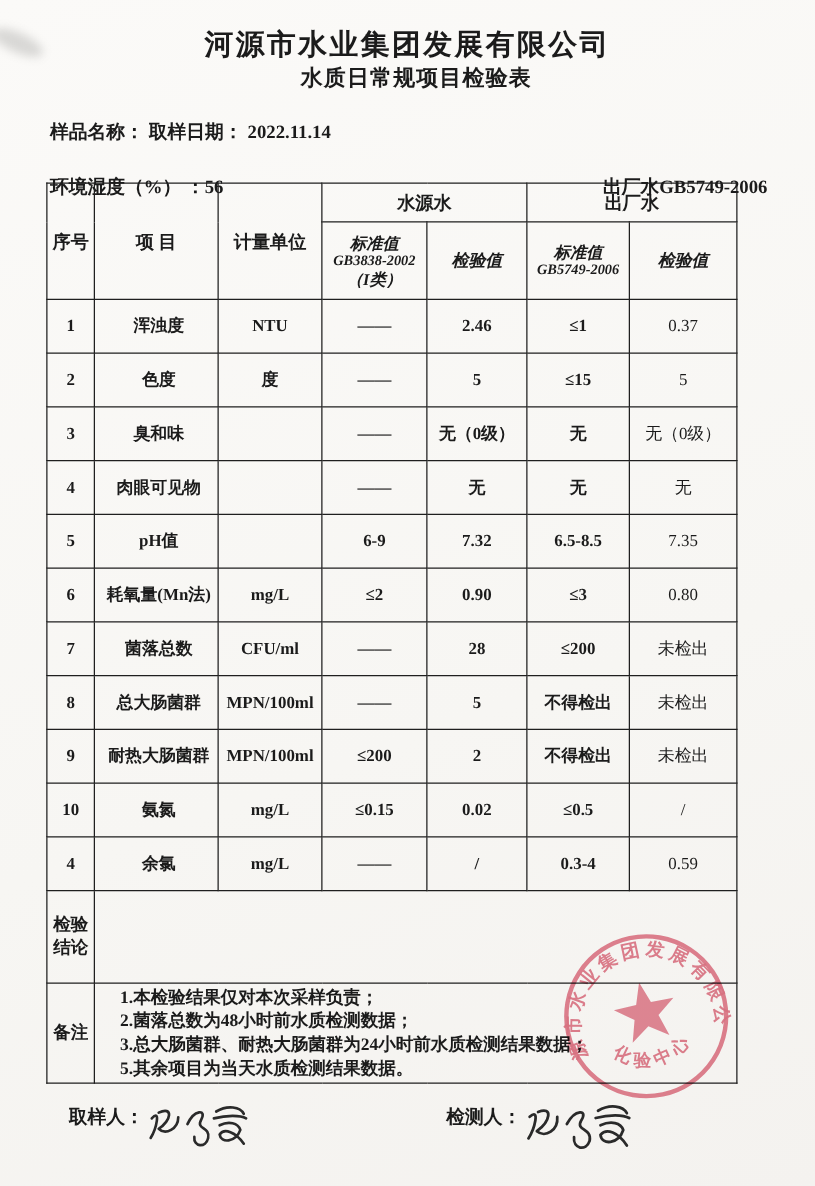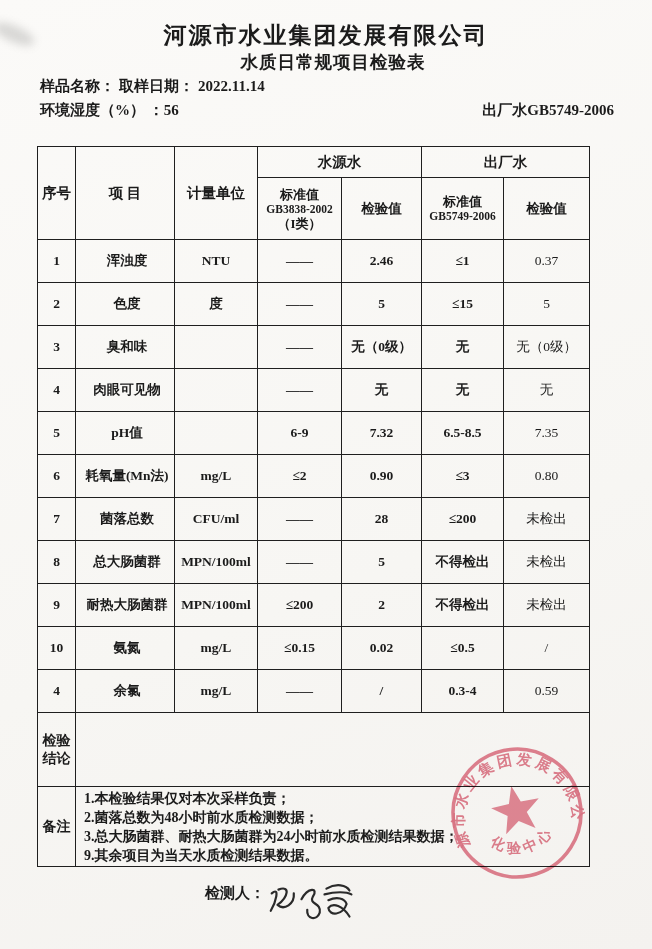--- a/index.html
+++ b/index.html
@@ -19,44 +19,44 @@
     font-size:23px;font-weight:700;letter-spacing:2px;
   }
   .form-title{
     position:absolute;top:50px;left:14px;right:0;text-align:center;
     font-size:17.5px;font-weight:600;letter-spacing:1px;
   }
   .meta{
     position:absolute;top:74px;left:40px;width:574px;
     font-size:15px;font-weight:700;line-height:24px;
   }
-  .meta-line{display:flex;justify-content:space-between;white-space:nowrap;}
+  .meta-line{display:flex;justify-content:space-between;white-space:nowrap;margin-top:20px;}
   .meta-line.first{justify-content:flex-start;gap:4px;}
   .doc-table{
     position:absolute;top:146px;left:37px;width:552px;
     border-collapse:collapse;table-layout:fixed;
     font-size:13.5px;font-weight:600;
   }
   .doc-table td,.doc-table th{
     border:1.7px solid #1f1f1f;text-align:center;vertical-align:middle;
     padding:0 2px;overflow:hidden;
   }
   .doc-table th{font-weight:700;}
   .row-group{height:31px;font-size:14.5px;}
-  .row-subhead{height:62px;}
+  .row-subhead{height:62px;font-style:italic;}
   .subhead-small{font-size:11.5px;line-height:14px;font-weight:700;}
   .subhead-label{font-size:13px;line-height:15px;font-weight:700;}
   .data-row{height:43px;}
   .item-cell{text-align:right;padding-left:6px !important;}
   .out-val{font-weight:400;}
   .row-conclusion{height:74px;}
   .row-remark{height:80px;}
   .label-cell{font-size:14px;font-weight:700;line-height:18px;padding:0 4px !important;}
   .remark-cell{text-align:left !important;vertical-align:middle;}
-  .remark-line{font-size:14px;font-weight:700;line-height:19px;padding-left:6px;white-space:nowrap;}
+  .remark-line{font-size:14px;font-weight:700;line-height:19px;padding-left:6px;white-space:nowrap;margin-left:12px;}
   .sign-row{
     position:absolute;top:884px;left:55px;width:540px;
     display:flex;align-items:flex-start;
     font-size:15px;font-weight:700;
   }
   .sign-block{display:flex;align-items:flex-start;}
   .sign-block .sig{margin-top:-4px;}
   .sign-gap{width:150px;}
   .sig svg{display:block;}
   .stamp{
@@ -219,27 +219,40 @@
   <tr class="row-conclusion">
     <td class="label-cell">检验结论</td>
     <td colspan="6"></td>
   </tr>
   <tr class="row-remark">
     <td class="label-cell">备注</td>
     <td colspan="6" class="remark-cell">
       <div class="remark-line">1.本检验结果仅对本次采样负责；</div>
       <div class="remark-line">2.菌落总数为48小时前水质检测数据；</div>
       <div class="remark-line">3.总大肠菌群、耐热大肠菌群为24小时前水质检测结果数据；</div>
-      <div class="remark-line">9.其余项目为当天水质检测结果数据。</div>
+      <div class="remark-line">5.其余项目为当天水质检测结果数据。</div>
     </td>
   </tr>
 </tbody>
   </table>
 
 <div class="sign-row">
+  <div class="sign-block">
+    <span>取样人：</span>
+    <span class="sig" title="">
+      <svg width="92" height="46" viewBox="0 0 100 50" fill="none" stroke="#2a2a2a" stroke-width="2.3" stroke-linecap="round" stroke-linejoin="round">
+        <path d="M7,16 C15,7 11,25 6,33"></path>
+        <path d="M13,11 C26,5 24,18 13,25 C19,31 30,25 30,15"></path>
+        <path d="M38,21 C44,8 55,8 50,17 C45,26 58,23 56,33 C54,42 43,41 44,32"></path>
+        <path d="M63,10 C73,4 84,6 87,12"></path>
+        <path d="M61,16 C72,13 84,13 89,16"></path>
+        <path d="M66,22 C74,18 82,20 84,26 C80,37 67,38 66,30 C70,24 80,28 87,38"></path>
+      </svg>
+    </span>
+  </div>
   <div class="sign-gap"></div>
   <div class="sign-block">
     <span>检测人：</span>
     <span class="sig">
       <svg width="96" height="48" viewBox="0 0 100 50" fill="none" stroke="#2a2a2a" stroke-width="2.3" stroke-linecap="round" stroke-linejoin="round">
         <path d="M7,14 C16,6 11,24 6,32"></path>
         <path d="M14,10 C27,5 24,18 13,26 C20,32 31,25 30,14"></path>
         <path d="M38,20 C45,7 56,8 50,17 C45,26 59,23 57,34 C54,43 43,41 44,31"></path>
         <path d="M64,9 C74,3 85,5 88,11"></path>
         <path d="M62,15 C73,12 85,12 90,15"></path>

